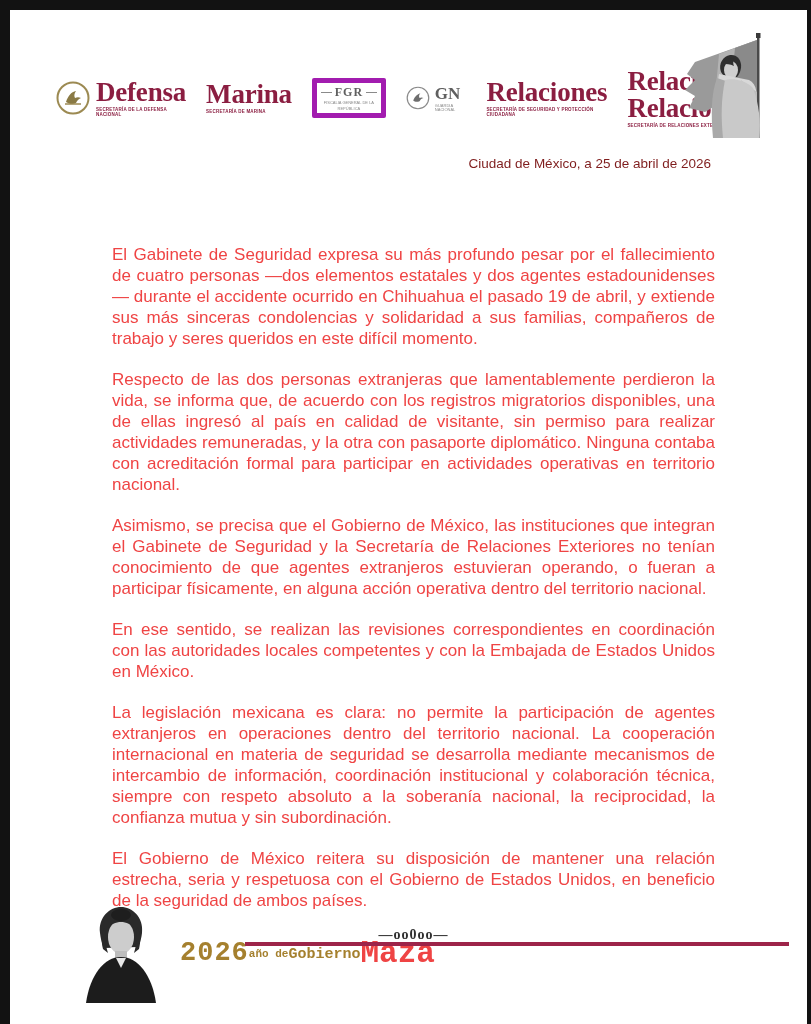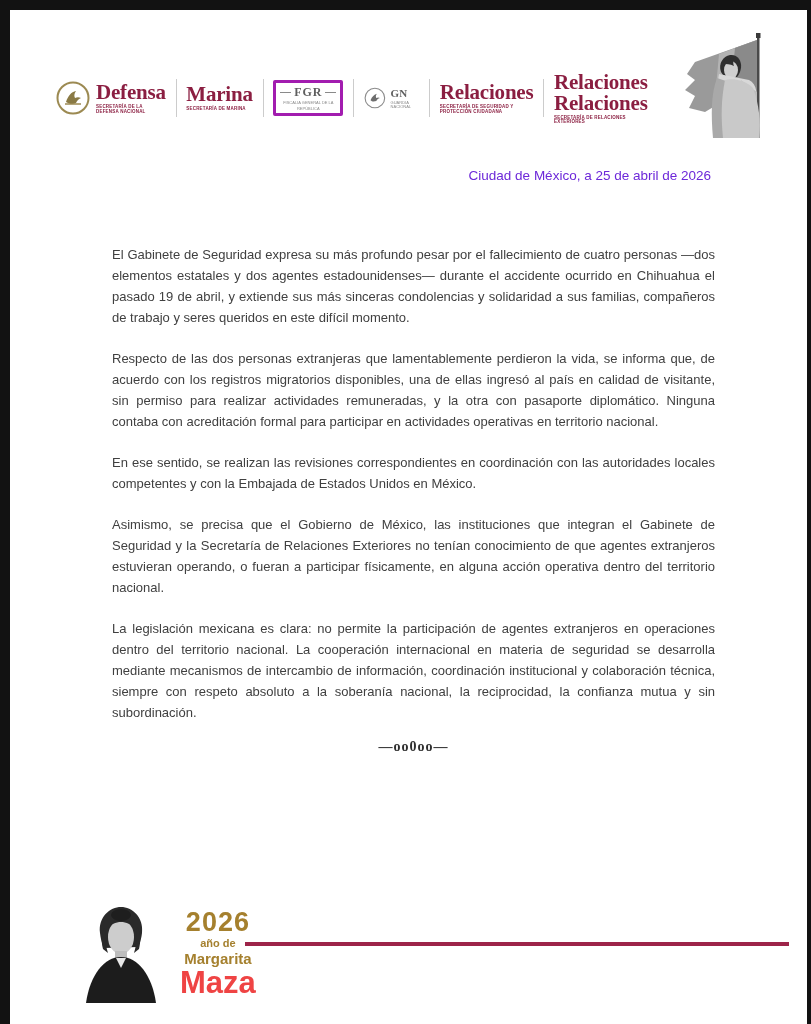--- a/index.html
+++ b/index.html
@@ -15,82 +15,82 @@
 
   
   .logo-bar{
     position:absolute;top:62px;left:46px;right:150px;height:52px;
     display:flex;align-items:center;
   }
   .logo-item{display:flex;align-items:center;}
   .wordmark-block{display:flex;flex-direction:column;line-height:1;}
   .wordmark{
     font-family:"Liberation Serif", serif;font-weight:bold;
-    color:#8b1e41;font-size:21px;letter-spacing:-0.2px;
+    color:#8b1e41;font-size:27px;letter-spacing:-0.2px;
   }
   .wordmark-sub{
     font-size:4.5px;color:#8b1e41;margin-top:2px;letter-spacing:0.2px;
     text-transform:uppercase;font-weight:bold;
   }
   .divider{width:1px;height:38px;background:#cccccc;margin:0 10px;}
   .eagle-seal{width:34px;height:34px;margin-right:6px;flex:0 0 auto;}
   
   .fgr-box{
-    border:3px solid #a21caf;border-radius:2px;
+    border:5px solid #a21caf;border-radius:2px;
     width:56px;padding:3px 4px 2px 4px;text-align:center;
     display:flex;flex-direction:column;align-items:center;
   }
   .fgr-title{
     font-family:"Liberation Serif", serif;font-weight:bold;
     font-size:12px;color:#5f5f5f;letter-spacing:1px;line-height:1;
     width:100%;display:flex;align-items:center;gap:3px;
   }
   .fgr-title:before,.fgr-title:after{content:"";flex:1;height:1px;background:#8a8a8a;}
   .fgr-sub{font-size:4px;color:#8a8a8a;margin-top:2px;text-transform:uppercase;line-height:1.3;}
   
   .gn-wrap{display:flex;align-items:center;}
   .gn-circle{width:30px;height:30px;margin-right:5px;}
   .gn-text-block{display:flex;flex-direction:column;line-height:1;}
-  .gn-title{font-family:"Liberation Serif", serif;font-weight:bold;font-size:11px;color:#5f5f5f;}
+  .gn-title{font-family:"Liberation Serif", serif;font-weight:bold;font-size:17px;color:#5f5f5f;}
   .gn-sub{font-size:4px;color:#8a8a8a;margin-top:2px;text-transform:uppercase;}
 
   
   .hero-img{position:absolute;top:18px;right:16px;width:126px;height:118px;}
 
   
   .date-line{
-    position:absolute;top:158px;right:96px;
-    font-size:13.5px;color:#6d28d9;
+    position:absolute;top:146px;right:96px;
+    font-size:13.5px;color:#7f1d1d;
   }
   .doc-title{
     position:absolute;top:189px;left:0;right:0;text-align:center;
     font-family:"Liberation Serif", serif;font-weight:bold;
     font-size:17px;color:#1d1d1d;letter-spacing:0.4px;
   }
   .paragraphs{
     position:absolute;top:234px;left:102px;right:92px;
   }
   .paragraphs p{
     margin:0 0 20px 0;
-    font-size:13px;line-height:21px;color:#404040;
+    font-size:17px;line-height:21px;color:#ef4444;
     text-align:justify;
   }
   .separator{
     text-align:center;font-weight:bold;font-size:14px;color:#2e2e2e;
     letter-spacing:1px;margin-top:-4px;font-family:Liberation Serif, serif;
   }
 
   
   .footer-logo{
     position:absolute;left:50px;top:893px;display:flex;align-items:center;
   }
   .maza-portrait{width:118px;height:100px;flex:0 0 auto;}
   .maza-text{
-    display:flex;flex-direction:column;align-items:center;
-    font-family:Liberation Sans, sans-serif;line-height:1;margin-left:2px;
+    display:flex;flex-direction:row;align-items:center;
+    font-family:Liberation Mono, monospace;line-height:1;margin-left:2px;
   }
   .maza-year{font-weight:bold;font-size:27px;color:#a5802e;letter-spacing:1px;}
   .maza-anode{font-size:11px;color:#a5802e;margin-top:2px;font-weight:bold;}
   .maza-first{font-size:15px;color:#a5802e;font-weight:bold;margin-top:2px;}
   .maza-last{font-size:31px;color:#ef4444;font-weight:bold;margin-top:1px;}
   .footer-rule{
     position:absolute;left:235px;right:18px;top:932px;height:4px;background:#9d2449;
   }
   .footer-address{
     position:absolute;left:243px;top:944px;width:545px;
@@ -185,23 +185,24 @@
     <path d="M52 50c-6 16-6 36-4 60h12c-2-20 0-40 4-56z" fill="#a9a9a9"></path>
     <path d="M60 52c-4 20-4 38-2 58h36c2-16 0-34-6-50-8-8-20-10-28-8z" fill="#c9c9c9"></path>
   </svg>
 
   <div class="date-line">Ciudad de México, a 25 de abril de 2026</div>
 
 
   <div class="paragraphs">
     <p>El Gabinete de Seguridad expresa su más profundo pesar por el fallecimiento de cuatro personas —dos elementos estatales y dos agentes estadounidenses— durante el accidente ocurrido en Chihuahua el pasado 19 de abril, y extiende sus más sinceras condolencias y solidaridad a sus familias, compañeros de trabajo y seres queridos en este difícil momento.</p>
     <p>Respecto de las dos personas extranjeras que lamentablemente perdieron la vida, se informa que, de acuerdo con los registros migratorios disponibles, una de ellas ingresó al país en calidad de visitante, sin permiso para realizar actividades remuneradas, y la otra con pasaporte diplomático. Ninguna contaba con acreditación formal para participar en actividades operativas en territorio nacional.</p>
+    <p>Asimismo, se precisa que el Gobierno de México, las instituciones que integran el Gabinete de Seguridad y la Secretaría de Relaciones Exteriores no tenían conocimiento de que agentes extranjeros estuvieran operando, o fueran a participar físicamente, en alguna acción operativa dentro del territorio nacional.</p>
     <p>En ese sentido, se realizan las revisiones correspondientes en coordinación con las autoridades locales competentes y con la Embajada de Estados Unidos en México.</p>
-    <p>Asimismo, se precisa que el Gobierno de México, las instituciones que integran el Gabinete de Seguridad y la Secretaría de Relaciones Exteriores no tenían conocimiento de que agentes extranjeros estuvieran operando, o fueran a participar físicamente, en alguna acción operativa dentro del territorio nacional.</p>
     <p>La legislación mexicana es clara: no permite la participación de agentes extranjeros en operaciones dentro del territorio nacional. La cooperación internacional en materia de seguridad se desarrolla mediante mecanismos de intercambio de información, coordinación institucional y colaboración técnica, siempre con respeto absoluto a la soberanía nacional, la reciprocidad, la confianza mutua y sin subordinación.</p>
+    <p>El Gobierno de México reitera su disposición de mantener una relación estrecha, seria y respetuosa con el Gobierno de Estados Unidos, en beneficio de la seguridad de ambos países.</p>
     <div class="separator">—oo0oo—</div>
   </div>
 
   <div class="footer-logo">
     <svg class="maza-portrait" viewBox="0 0 118 100">
 
       <path d="M40 30c-2-16 10-26 21-26s23 10 21 26c-1 9-4 14-4 14l-34 1s-3-6-4-15z" fill="#2a2a2a"></path>
 
       <ellipse cx="61" cy="34" rx="13" ry="17" fill="#cdcdcd"></ellipse>
       <path d="M48 26c4-8 10-10 13-10 4 0 10 2 13 10-2-5-8-7-13-7s-11 2-13 7z" fill="#2a2a2a"></path>
@@ -213,20 +214,20 @@
 
       <rect x="55" y="48" width="12" height="8" fill="#bdbdbd"></rect>
 
       <path d="M26 100c4-28 18-46 35-46s31 18 35 46z" fill="#1c1c1c"></path>
 
       <path d="M56 55l5 10 5-10z" fill="#e8e8e8"></path>
     </svg>
     <div class="maza-text">
       <span class="maza-year">2026</span>
       <span class="maza-anode">año de</span>
-      <span class="maza-first">Margarita</span>
+      <span class="maza-first">Gobierno</span>
       <span class="maza-last">Maza</span>
     </div>
   </div>
 
   <div class="footer-rule"></div>
 
 </div>
 
 </body></html>

